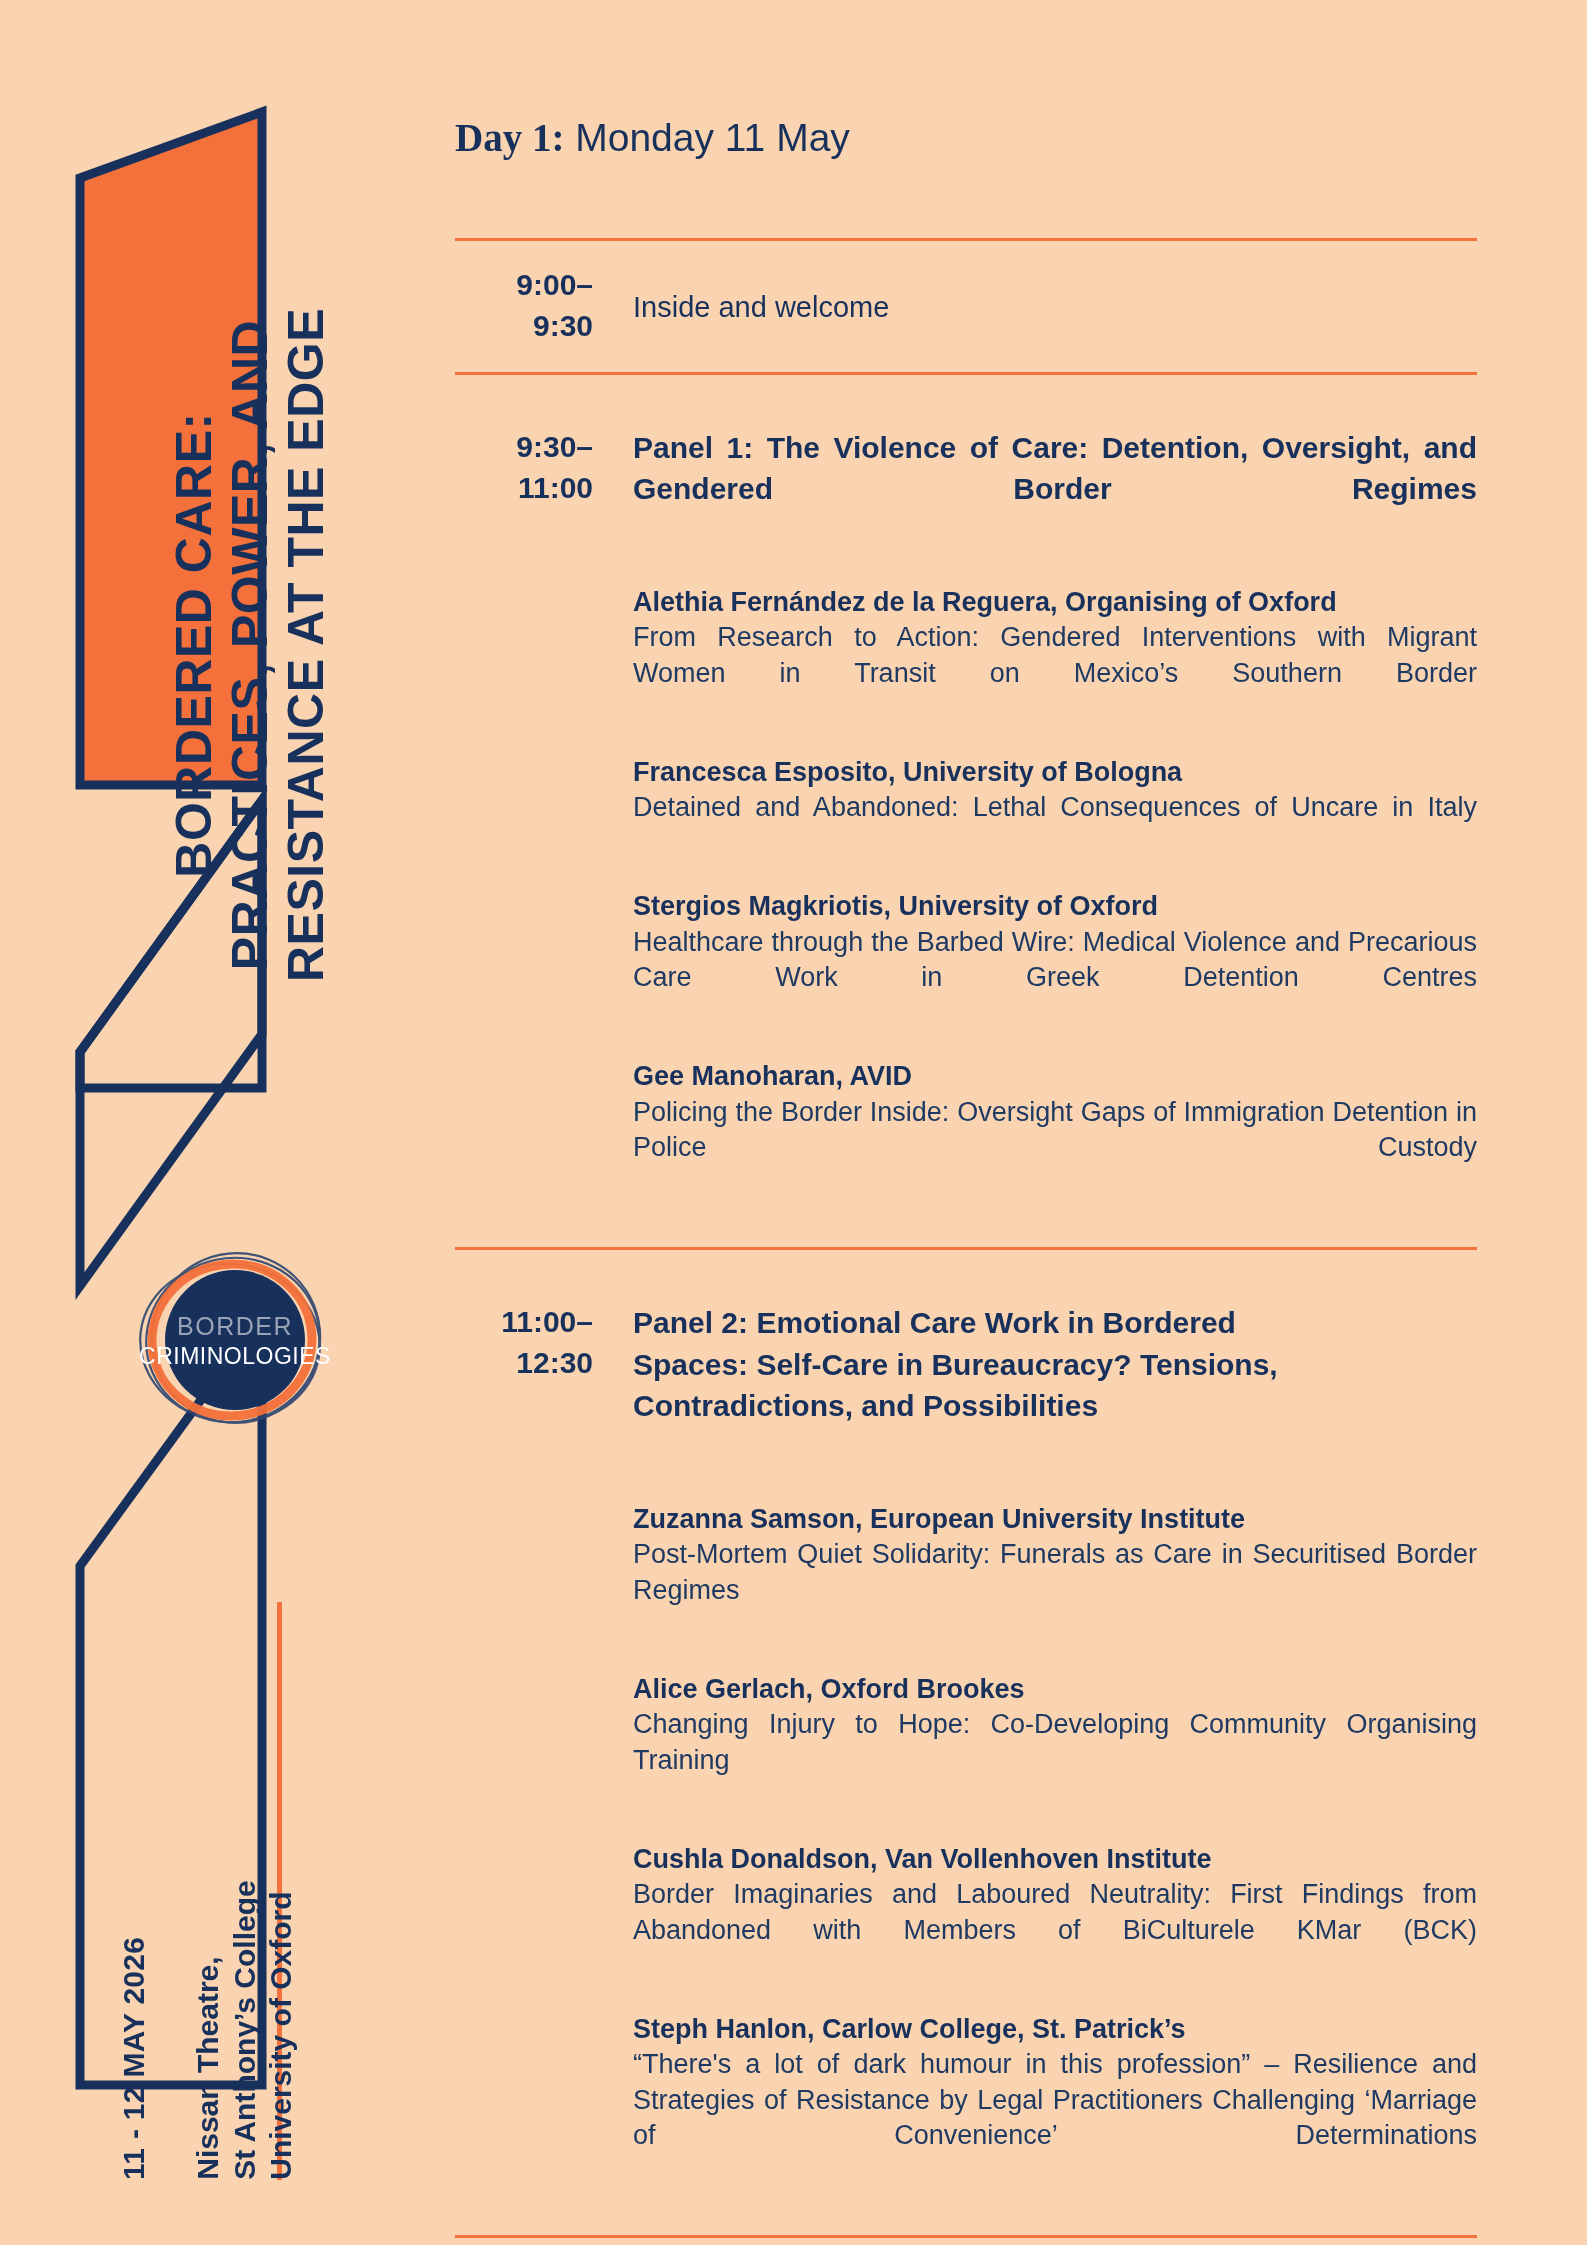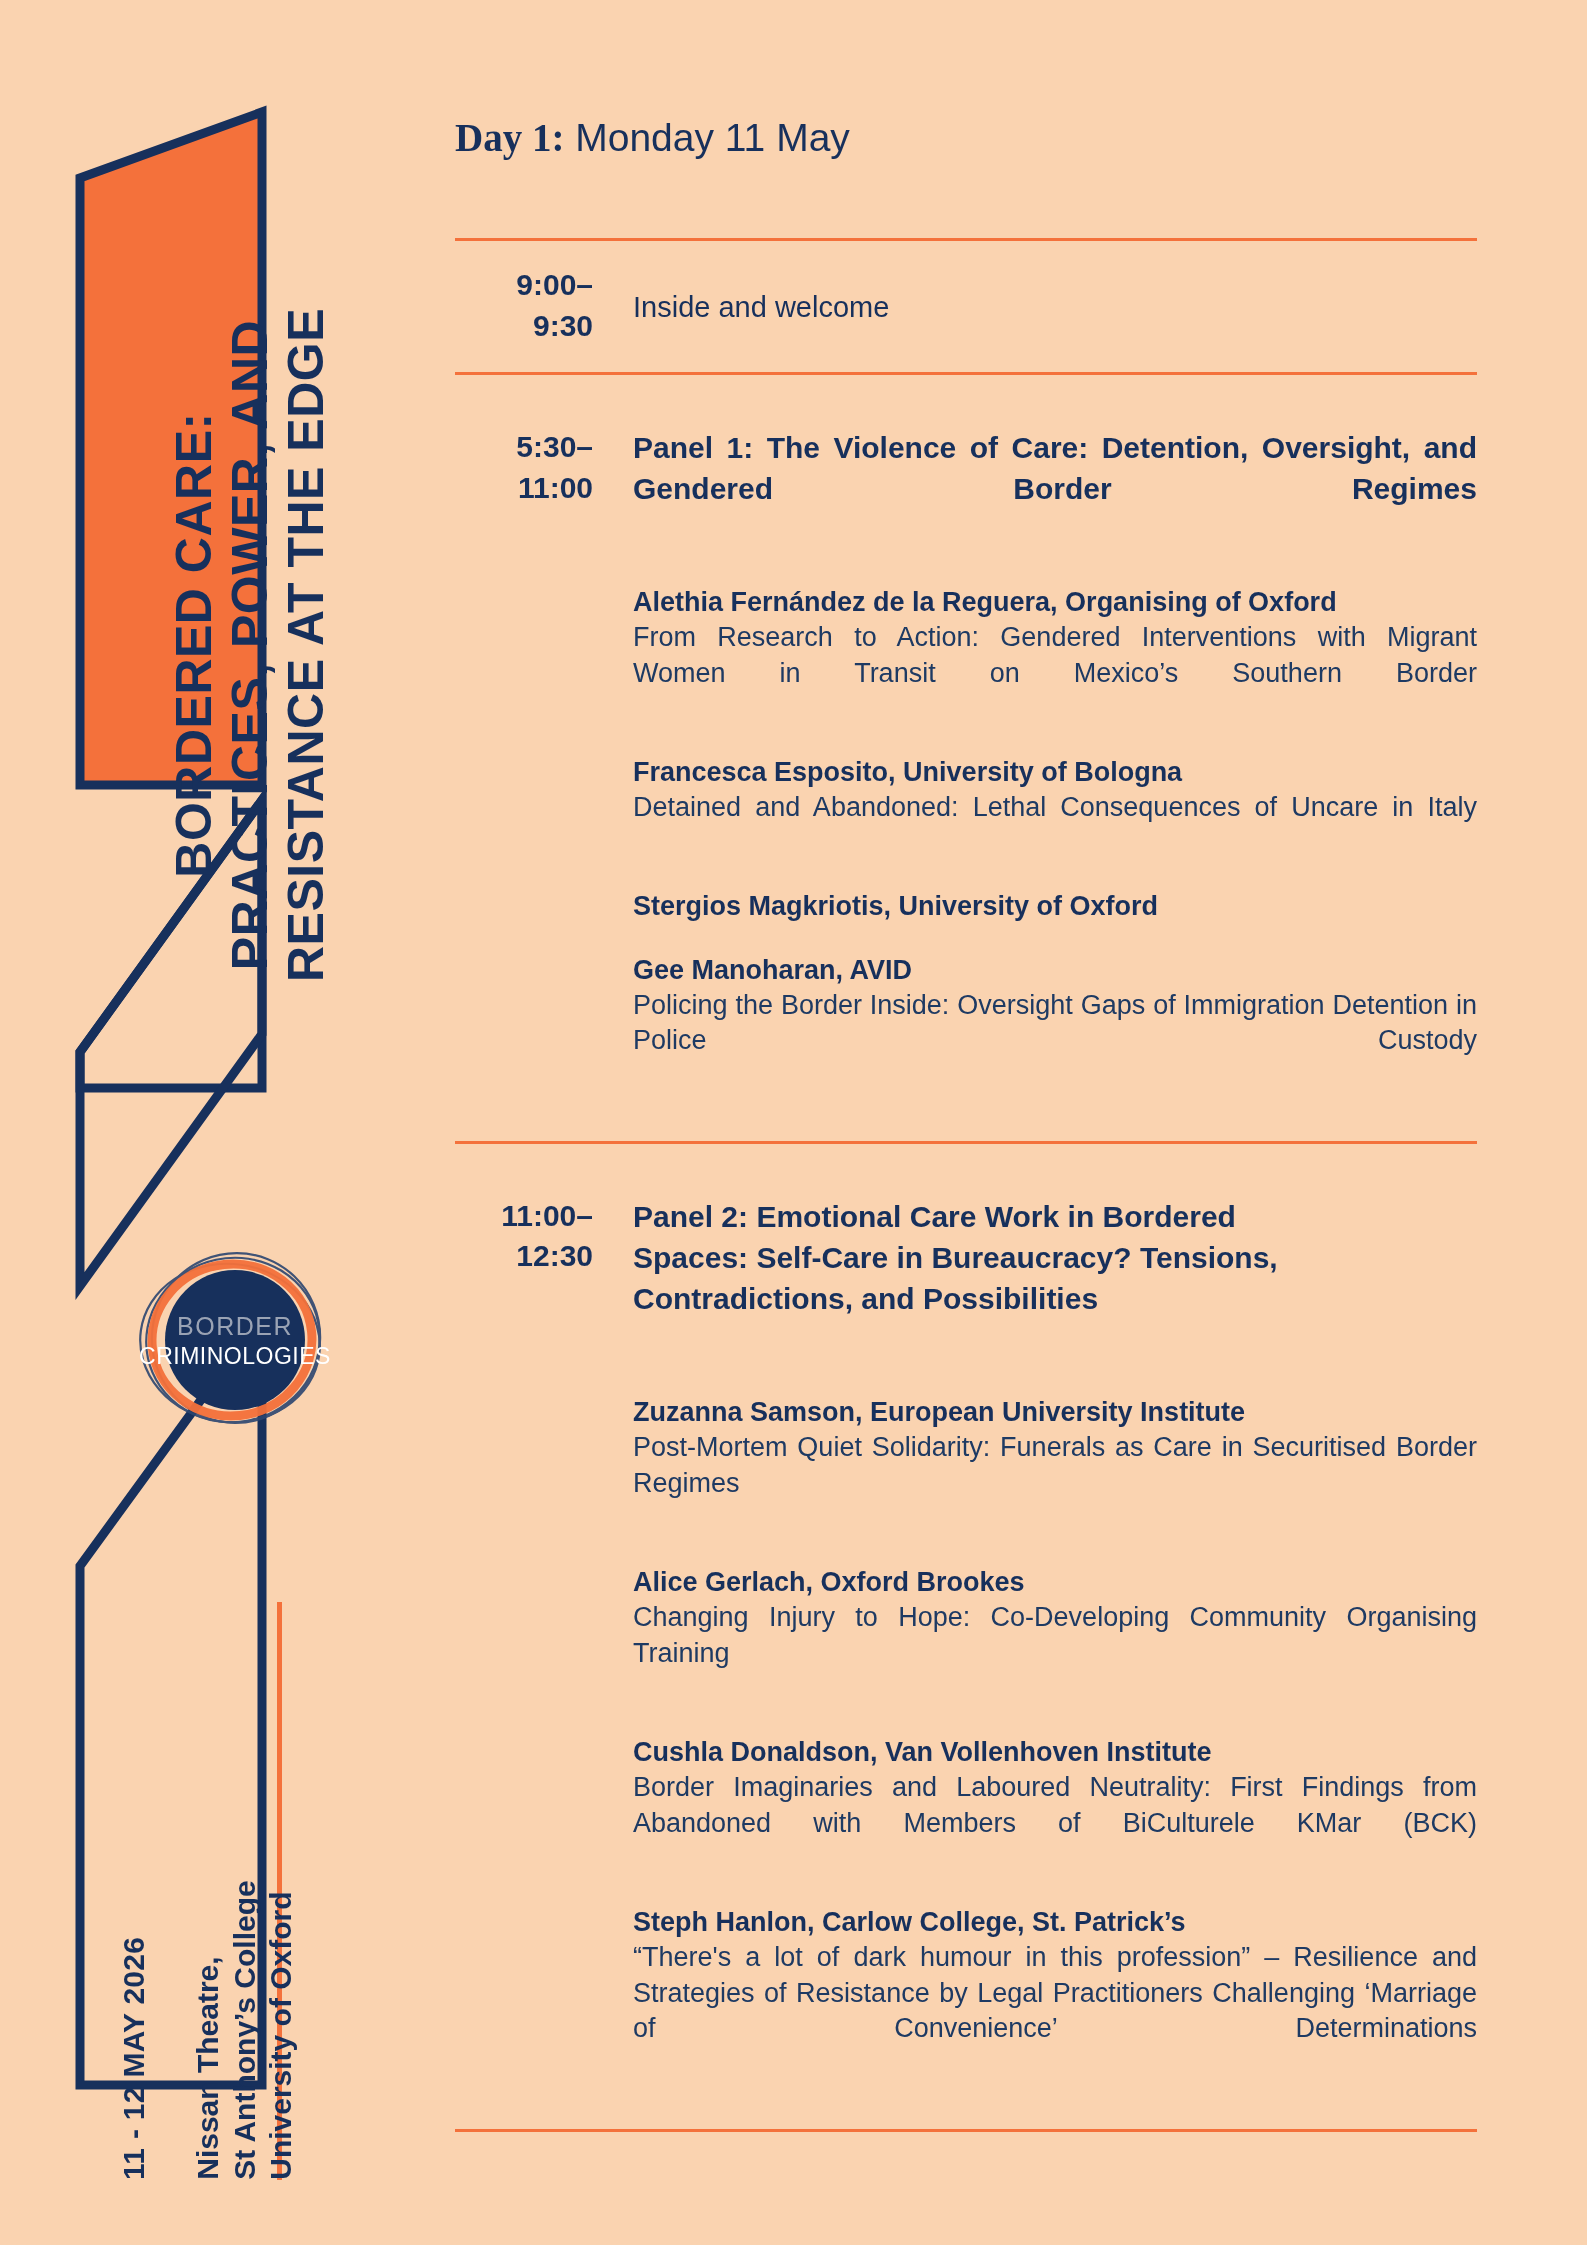--- a/index.html
+++ b/index.html
@@ -271,35 +271,36 @@
           <div>9:00–</div>
           <div>9:30</div>
         </div>
         <div class="content-cell">
           <div class="simple-label">Inside and welcome</div>
         </div>
       </div>
       <div class="rule"></div>
       <div class="row row-panel">
         <div class="time-cell">
-          <div>5:30–</div>
+          <div>9:30–</div>
           <div>11:00</div>
         </div>
         <div class="content-cell">
           <div class="panel-title">Panel 1: The Violence of Care: Detention, Oversight, and Gendered Border Regimes</div>
           <div class="talk">
             <div class="talk-speaker">Alethia Fernández de la Reguera, Organising of Oxford</div>
             <div class="talk-title">From Research to Action: Gendered Interventions with Migrant Women in Transit on Mexico’s Southern Border</div>
           </div>
           <div class="talk">
             <div class="talk-speaker">Francesca Esposito, University of Bologna</div>
             <div class="talk-title">Detained and Abandoned: Lethal Consequences of Uncare in Italy</div>
           </div>
           <div class="talk">
             <div class="talk-speaker">Stergios Magkriotis, University of Oxford</div>
+            <div class="talk-title">Healthcare through the Barbed Wire: Medical Violence and Precarious Care Work in Greek Detention Centres</div>
           </div>
           <div class="talk">
             <div class="talk-speaker">Gee Manoharan, AVID</div>
             <div class="talk-title">Policing the Border Inside: Oversight Gaps of Immigration Detention in Police Custody</div>
           </div>
         </div>
       </div>
       <div class="rule"></div>
       <div class="row row-panel">
         <div class="time-cell">

